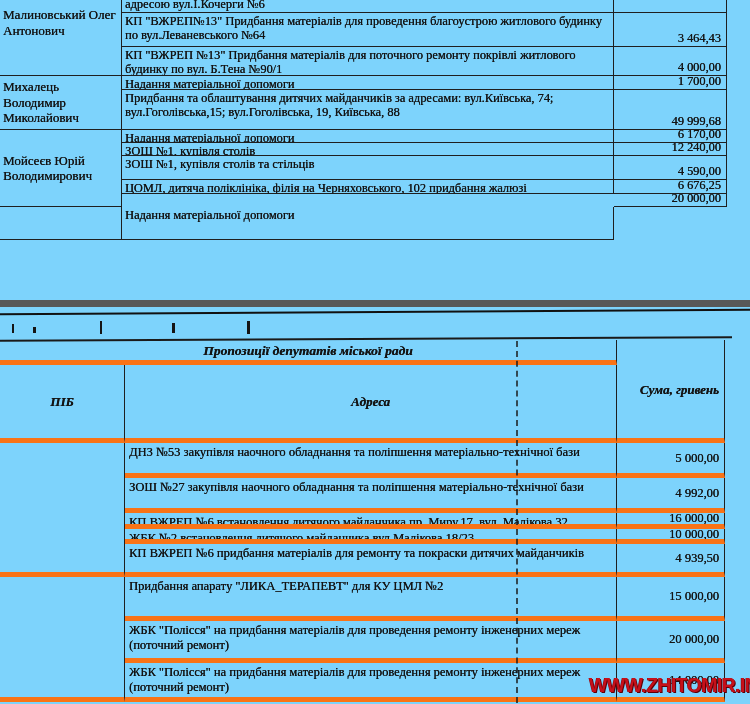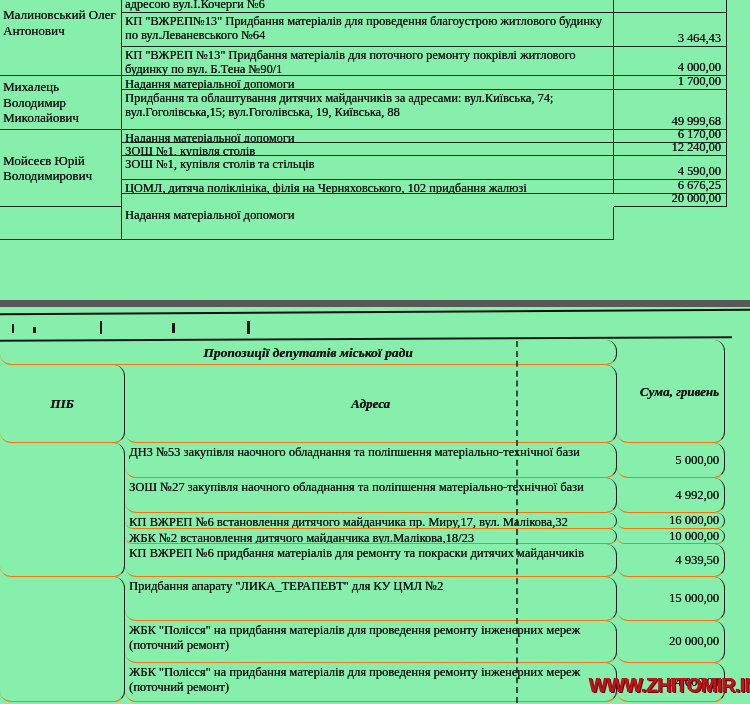--- a/index.html
+++ b/index.html
@@ -1,19 +1,19 @@
 <!DOCTYPE html>
 <html><head>
 <meta charset="utf-8">
 <style>
   html,body{margin:0;padding:0;background:#ffffff;}
   #page{
     position:relative;
     width:750px;height:704px;
-    background:#86efac;
+    background:#7dd3fc;
     font-family:"Liberation Serif", serif;
     color:#141414;
     overflow:hidden;
   }
   
   .ttable{
     position:absolute;top:0;left:0;
     width:727px;
     display:grid;
     grid-template-columns:122px 492px 113px;
@@ -55,26 +55,25 @@
   .artifact{position:absolute;background:#151515;}
   
   .btable{
     position:absolute;top:340px;left:0;
     width:725px;
     display:grid;
     grid-template-columns:125px 492px 108px;
     grid-template-rows:25px 78px 35px 35px 16px 15px 33px 44px 42px 39px;
   }
   .btable .cell{
-    border-bottom:1px solid #f97316;
+    border-bottom:5px solid #f97316;
     box-sizing:border-box;
     font-size:12.5px;line-height:15px;
     text-shadow:0.25px 0 currentColor;
     overflow:hidden;
-    border-radius:11px;
   }
   .btable .rline{border-right:1px solid #1f1f1f;}
   .btable .title{
     grid-column:1 / 3;grid-row:1;
     font-style:italic;font-weight:bold;
     display:flex;align-items:center;justify-content:center;
     font-size:13.5px;
   }
   .btable .hdr{
     font-style:italic;font-weight:bold;

